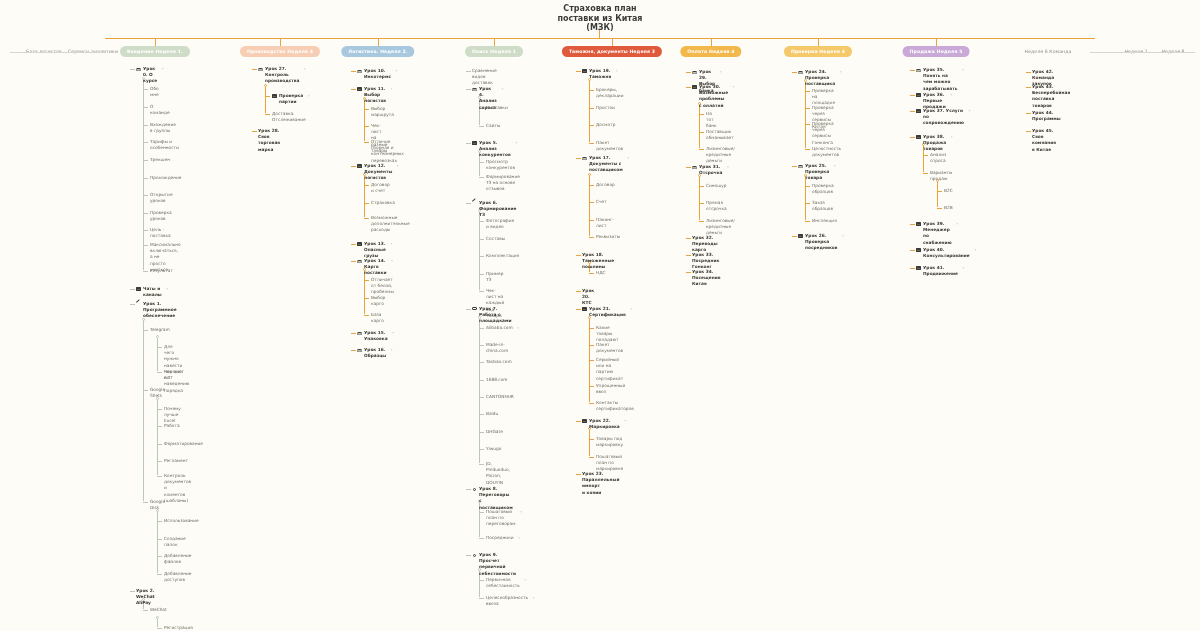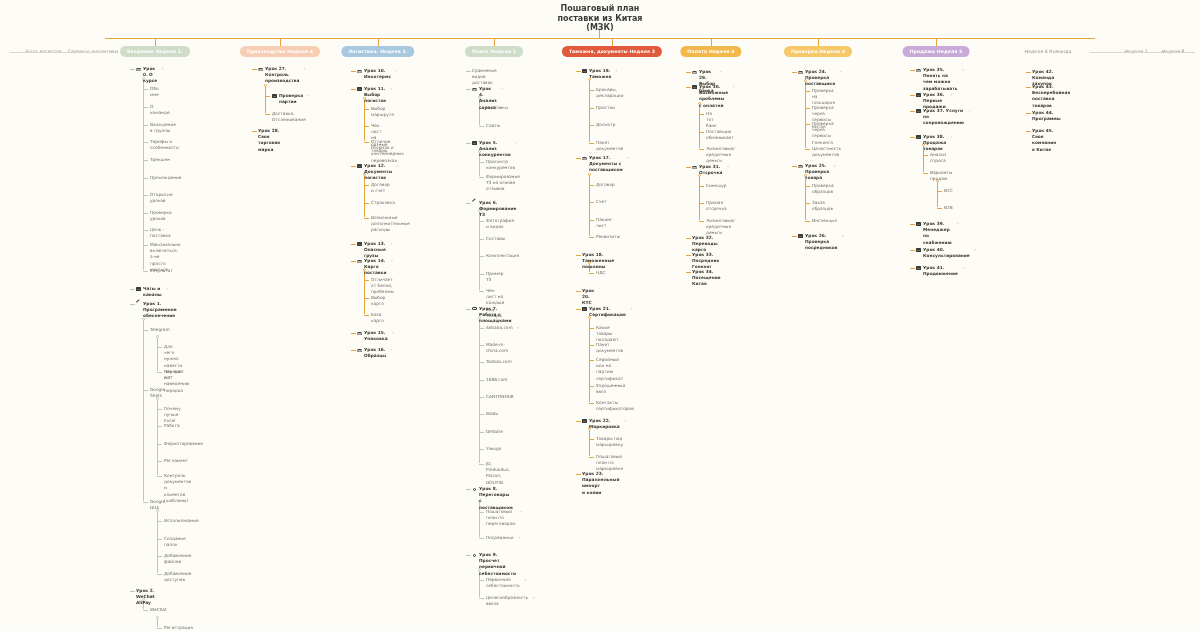--- a/index.html
+++ b/index.html
@@ -79,21 +79,21 @@
     border:.6px solid #3b3b38;border-radius:1px;box-sizing:border-box;
   }
   .ic.gear::before{
     content:"";position:absolute;left:.9px;top:1.2px;width:3.2px;height:3.2px;
     border:.8px solid #3b3b38;border-radius:50%;box-sizing:border-box;
   }
 </style>
 </head>
 <body>
 
-<div class="title">Пошаговый план
+<div class="title">Страховка план
 поставки из Китая
 (МЗК)</div>
 
 <div class="trunk-v"></div>
 <div class="trunk-h"></div>
 
 <div id="chips-layer">
     <div class="chip plain" style="left: 44px;">База логистов</div>
     <div class="chip plain" style="left: 93px;">Сервисы аналитики</div>
     <div class="spur" style="left: 155px;"></div>

